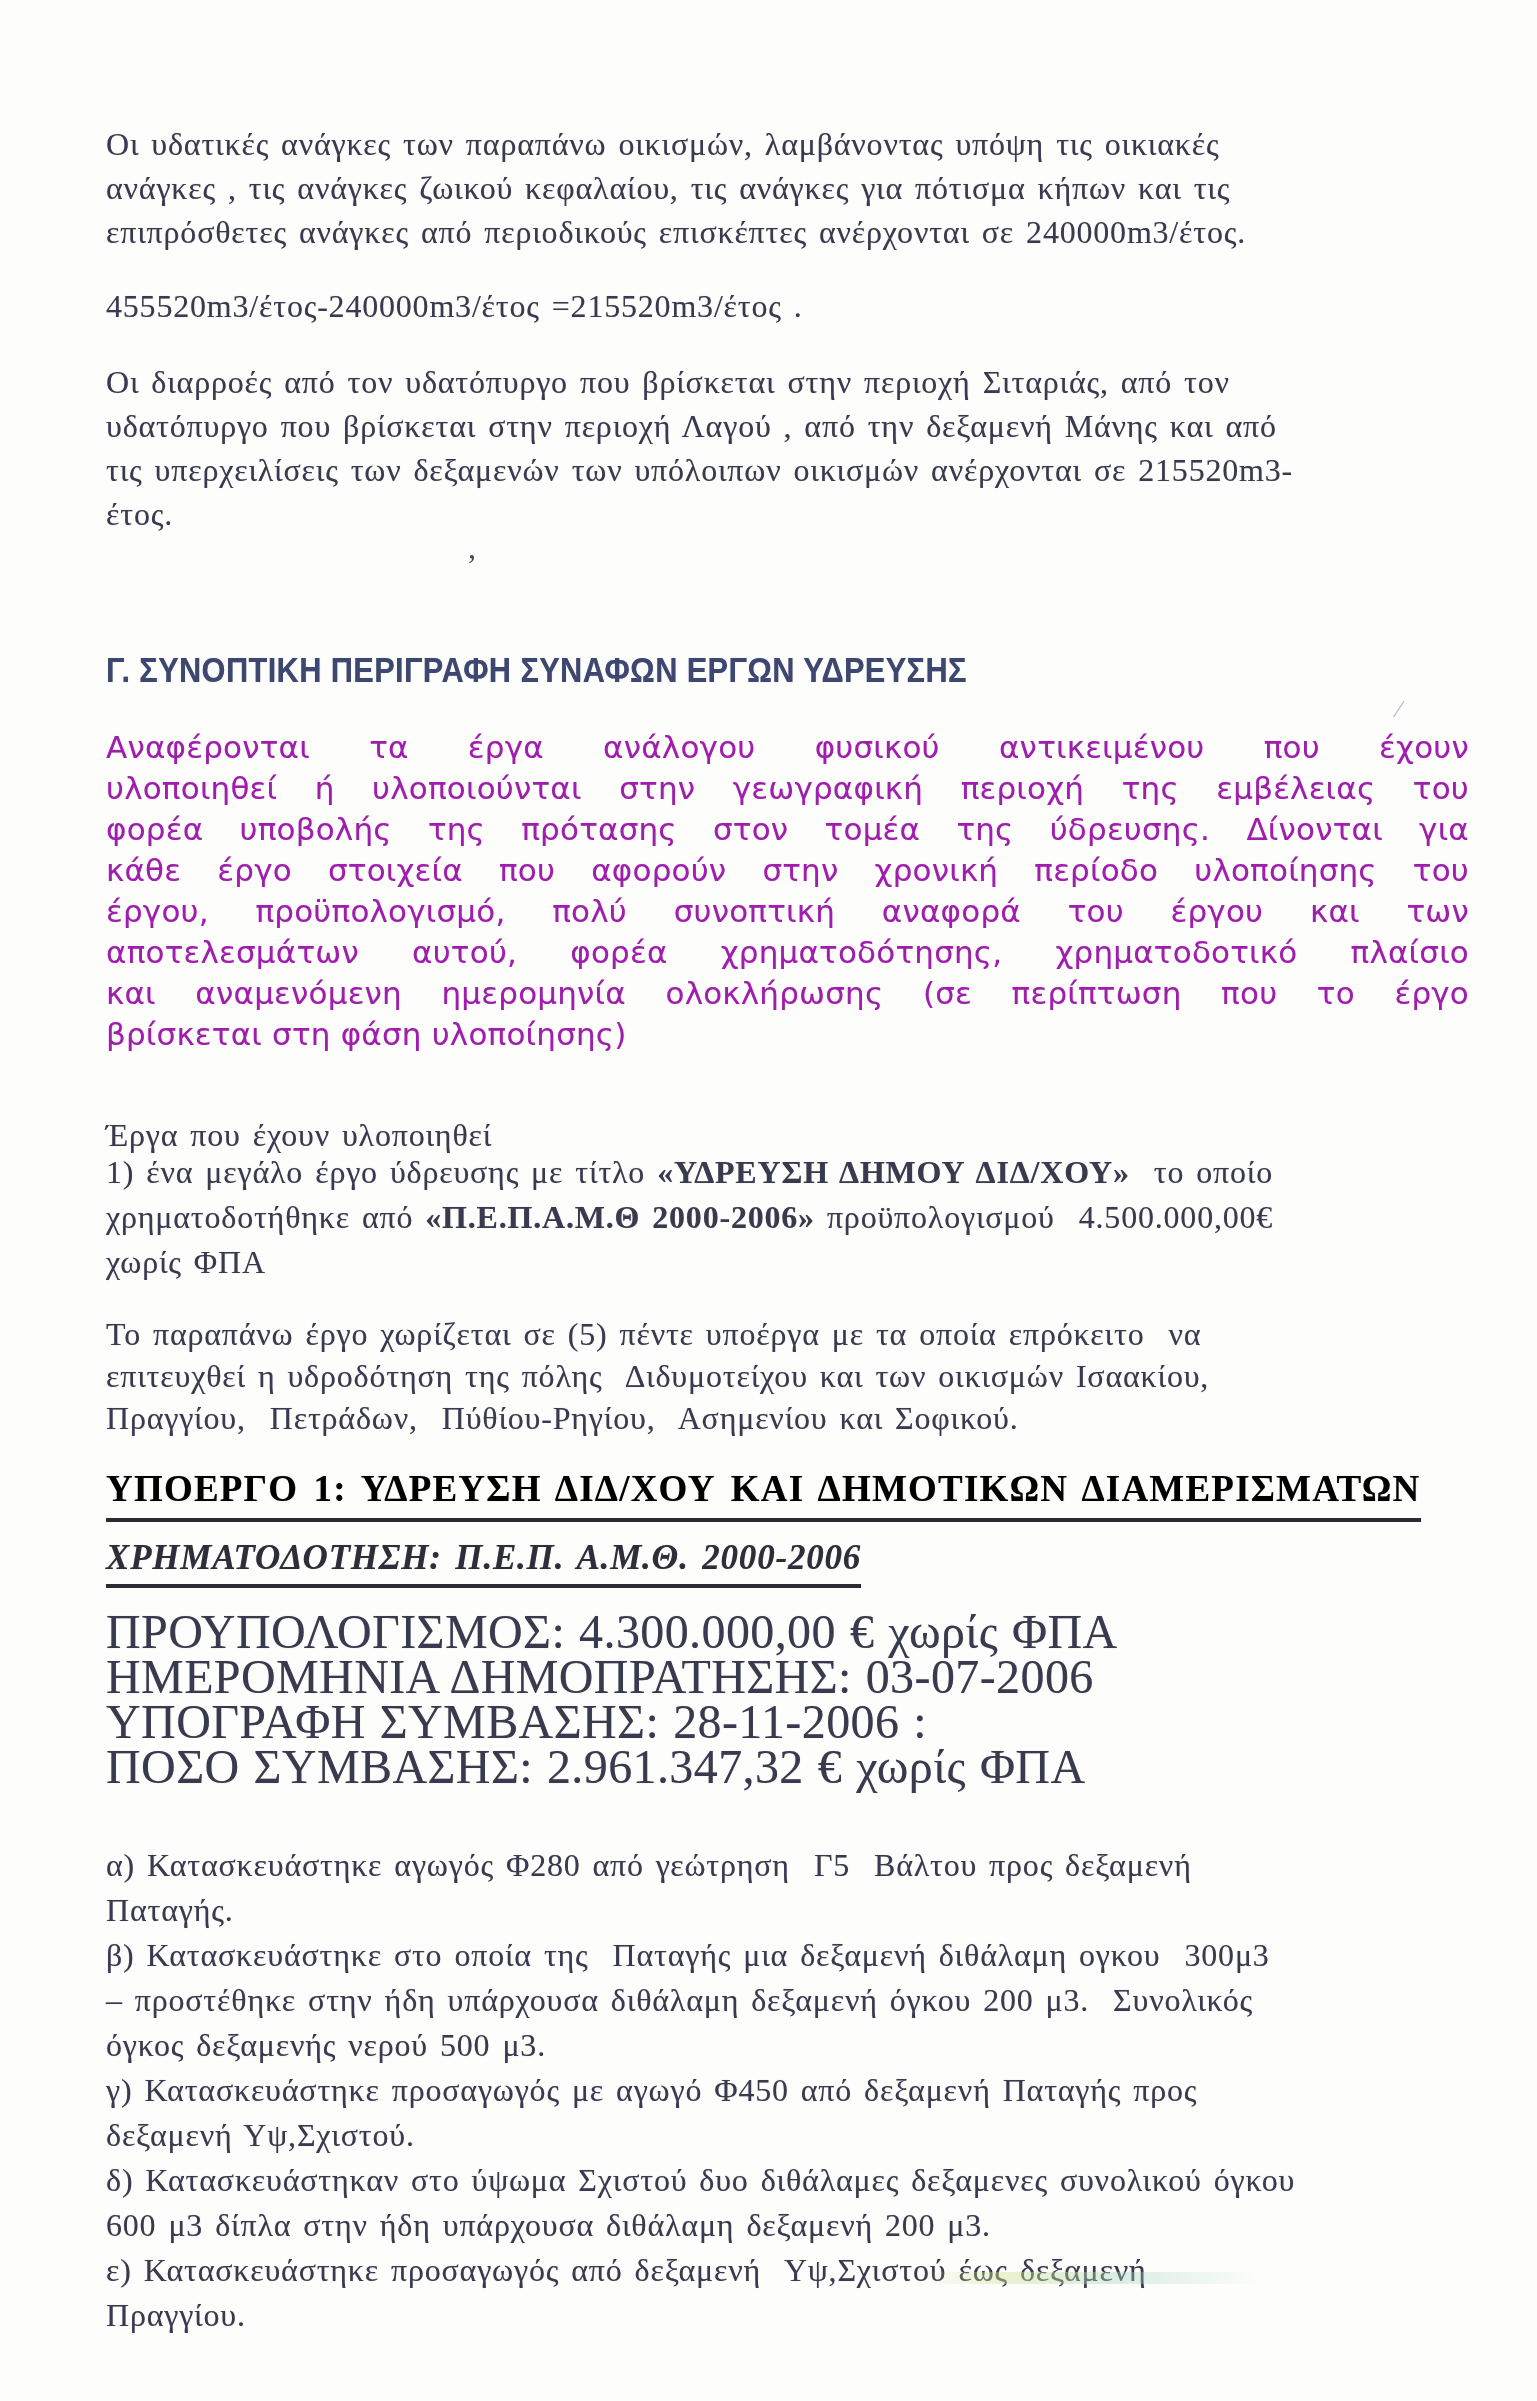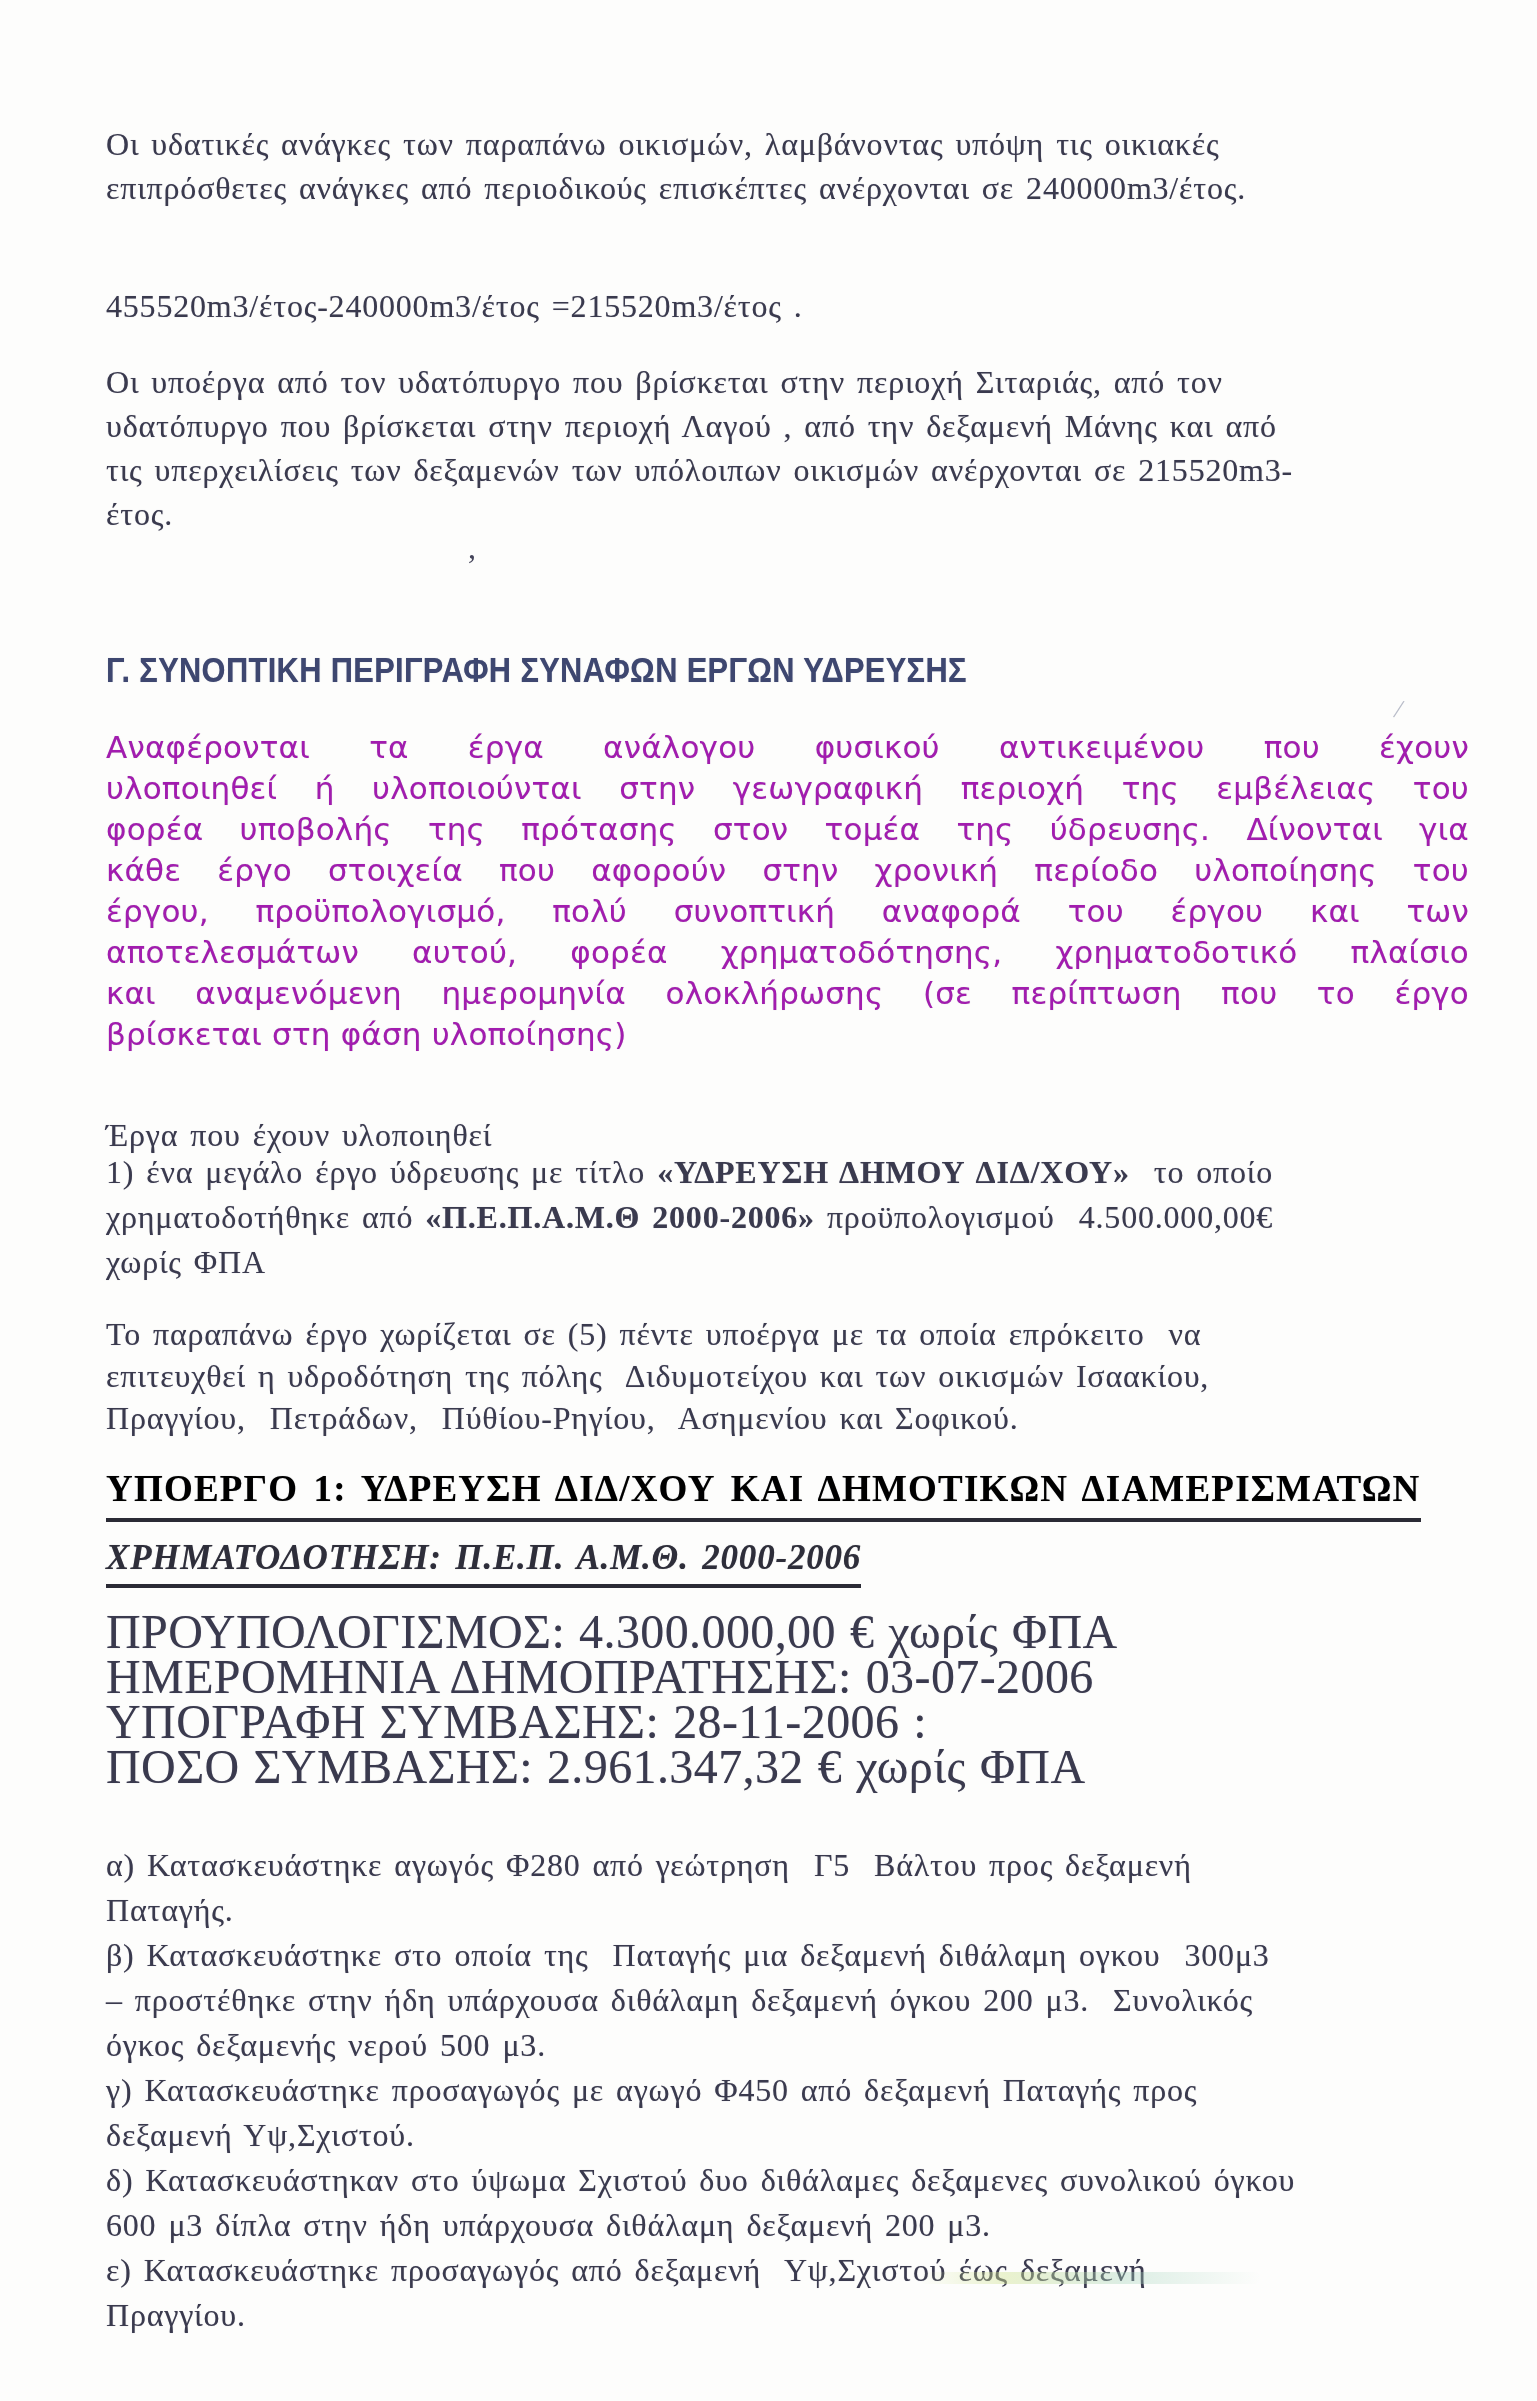--- a/index.html
+++ b/index.html
@@ -104,29 +104,30 @@
       rgba(210,228,150,0) 100%);
   }
 </style>
 </head>
 <body>
 
 <div class="page">
 
   <section class="block serif" style="top:122px">
     <div class="line">Οι υδατικές ανάγκες των παραπάνω οικισμών, λαμβάνοντας υπόψη τις οικιακές</div>
+    <div class="line">ανάγκες , τις ανάγκες ζωικού κεφαλαίου, τις ανάγκες για πότισμα κήπων και τις</div>
     <div class="line">επιπρόσθετες ανάγκες από περιοδικούς επισκέπτες ανέρχονται σε 240000m3/έτος.</div>
   </section>
 
   <section class="block serif" style="top:284px">
     <div class="line">455520m3/έτος-240000m3/έτος =215520m3/έτος .</div>
   </section>
 
   <section class="block serif" style="top:360px">
-    <div class="line">Οι υποέργα από τον υδατόπυργο που βρίσκεται στην περιοχή Σιταριάς, από τον</div>
+    <div class="line">Οι διαρροές από τον υδατόπυργο που βρίσκεται στην περιοχή Σιταριάς, από τον</div>
     <div class="line">υδατόπυργο που βρίσκεται στην περιοχή Λαγού , από την δεξαμενή Μάνης και από</div>
     <div class="line">τις υπερχειλίσεις των δεξαμενών των υπόλοιπων οικισμών ανέρχονται σε 215520m3-</div>
     <div class="line">έτος.</div>
   </section>
 
   <div class="artifact stray-comma" style="left:468px;top:529px">,</div>
 
   <section class="block" style="top:650px">
     <div class="heading-c">Γ. ΣΥΝΟΠΤΙΚΗ ΠΕΡΙΓΡΑΦΗ ΣΥΝΑΦΩΝ ΕΡΓΩΝ ΥΔΡΕΥΣΗΣ</div>
   </section>

